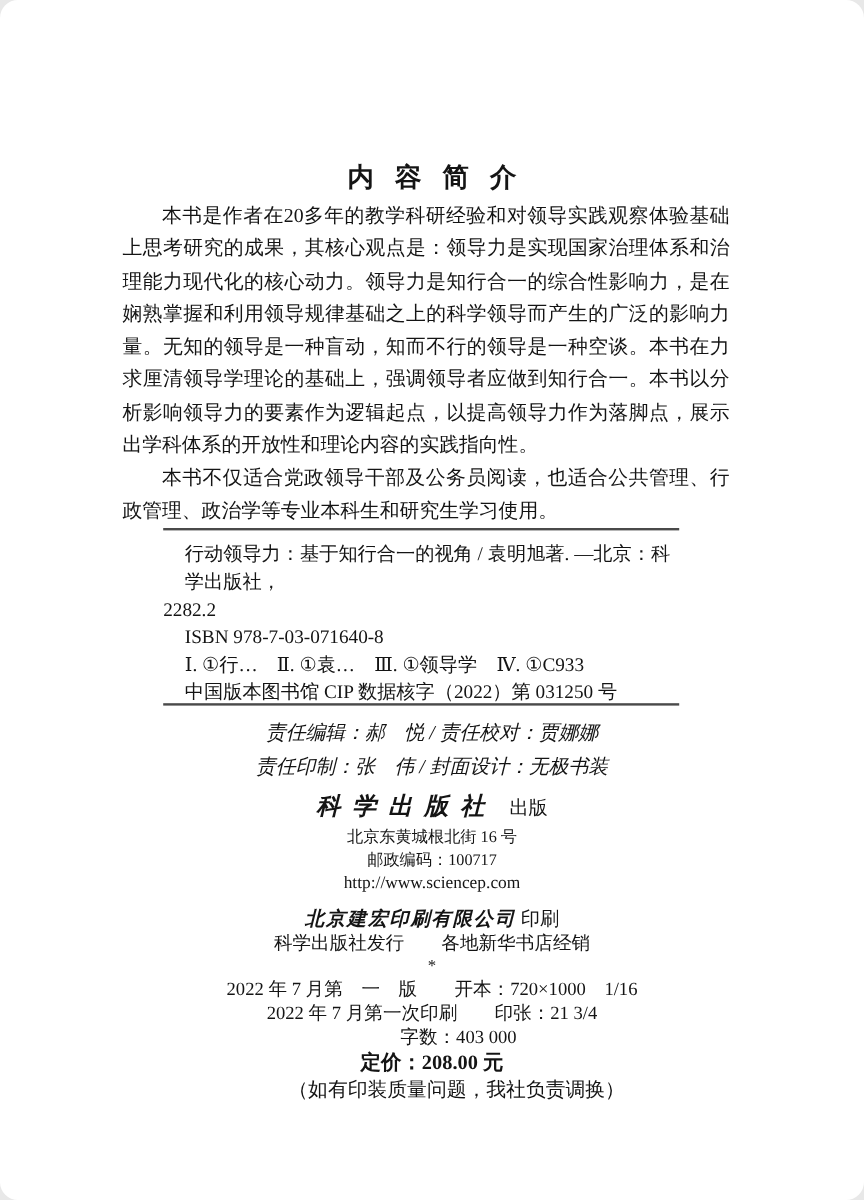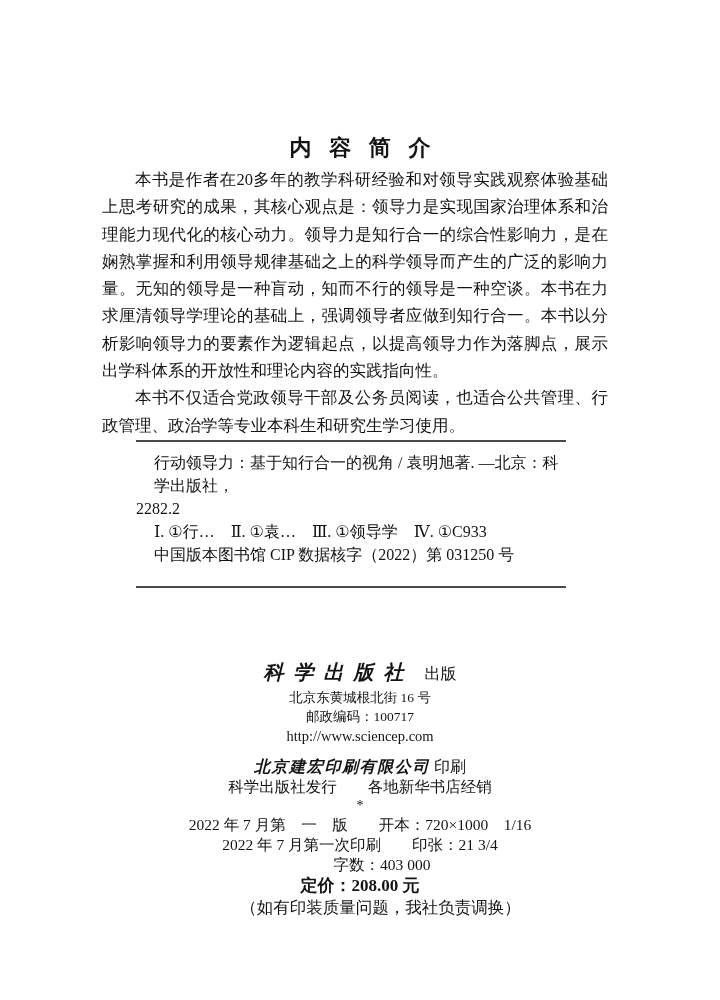--- a/index.html
+++ b/index.html
@@ -6,20 +6,21 @@
   html, body { background: #e8e8e8; }
   .page {
     position: relative;
     width: 720px;
     height: 1000px;
     margin: 0 auto;
     background: #ffffff;
     color: #141414;
     font-family: "Liberation Serif", "DejaVu Serif", serif;
     overflow: hidden;
+    border-radius: 15px;
   }
   .content-title {
     position: absolute;
     top: 133px;
     left: 0;
     width: 100%;
     text-align: center;
     font-size: 22px;
     font-weight: bold;
     letter-spacing: 0.8em;
@@ -90,24 +91,29 @@
   <h1 class="content-title">内容简介</h1>
 
   <div class="intro">
     <p>本书是作者在20多年的教学科研经验和对领导实践观察体验基础上思考研究的成果，其核心观点是：领导力是实现国家治理体系和治理能力现代化的核心动力。领导力是知行合一的综合性影响力，是在娴熟掌握和利用领导规律基础之上的科学领导而产生的广泛的影响力量。无知的领导是一种盲动，知而不行的领导是一种空谈。本书在力求厘清领导学理论的基础上，强调领导者应做到知行合一。本书以分析影响领导力的要素作为逻辑起点，以提高领导力作为落脚点，展示出学科体系的开放性和理论内容的实践指向性。</p>
     <p>本书不仅适合党政领导干部及公务员阅读，也适合公共管理、行政管理、政治学等专业本科生和研究生学习使用。</p>
   </div>
 
   <div class="cip-box">
     <div class="cip-line indent">行动领导力：基于知行合一的视角 / 袁明旭著. —北京：科学出版社，</div>
     <div class="cip-line">2282.2</div>
+    <div class="cip-line indent">ISBN 978-7-03-071640-8</div>
     <div class="cip-line indent">Ⅰ. ①行…　Ⅱ. ①袁…　Ⅲ. ①领导学　Ⅳ. ①C933</div>
     <div class="cip-line indent">中国版本图书馆 CIP 数据核字（2022）第 031250 号</div>
   </div>
 
+  <div class="credits">
+    <div>责任编辑：郝　悦 / 责任校对：贾娜娜</div>
+    <div>责任印制：张　伟 / 封面设计：无极书装</div>
+  </div>
 
   <div class="colophon">
     <div class="pub-line">
       <span class="pub-logo">科学出版社</span>
       <span class="pub-suffix">出版</span>
     </div>
     <div class="address-line">北京东黄城根北街 16 号</div>
     <div class="postcode-line">邮政编码：100717</div>
     <div class="website-line">http://www.sciencep.com</div>
     <div class="printer-line">

